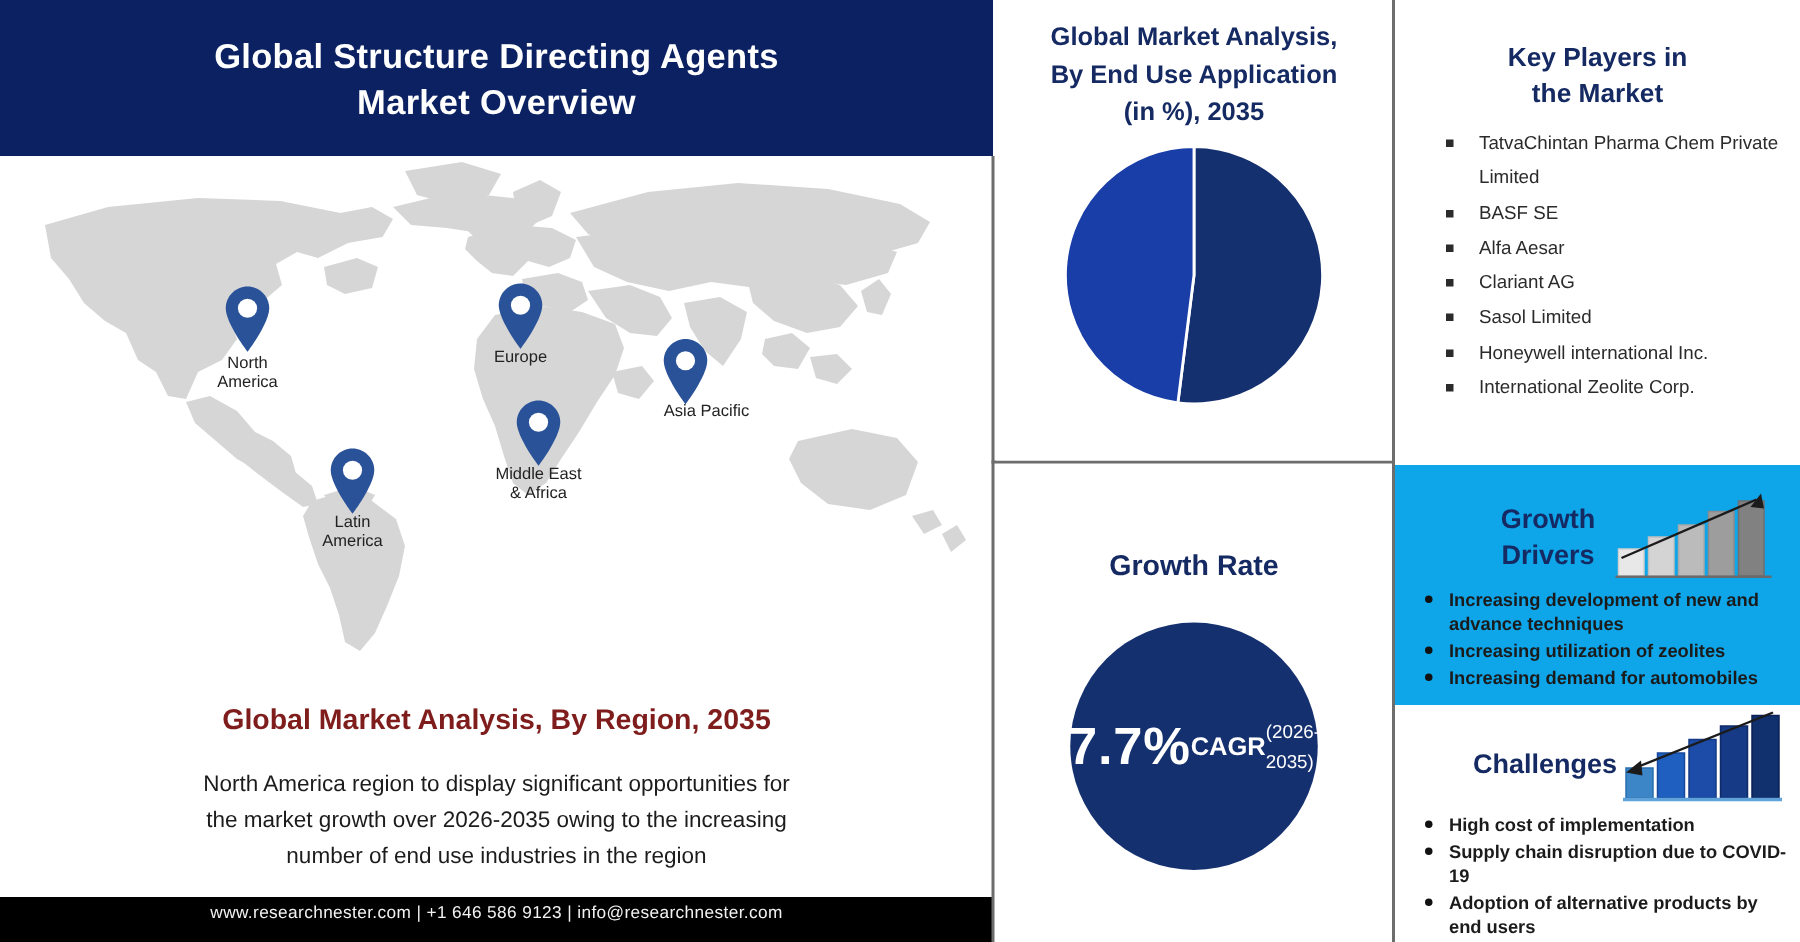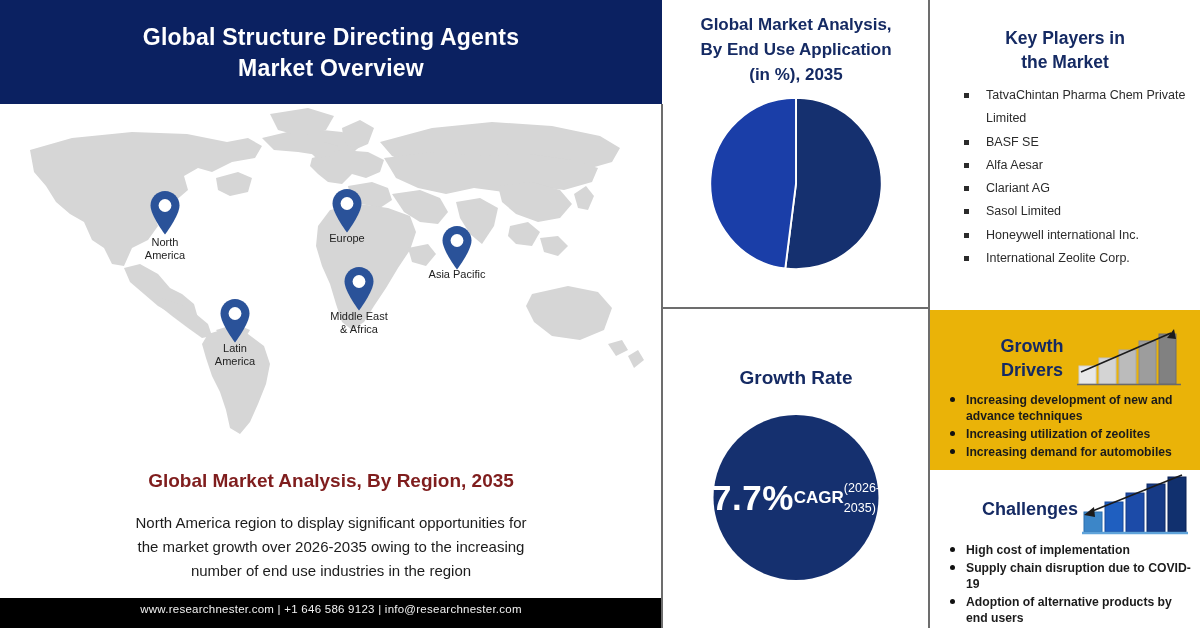--- a/index.html
+++ b/index.html
@@ -64,21 +64,21 @@
        color:#152a63;font-size:19px;font-weight:bold;}
   .gr-circle{position:absolute;left:50%;top:105px;transform:translateX(-50%);
        width:165px;height:165px;border-radius:50%;background:#15306f;
        display:flex;flex-direction:row;align-items:center;justify-content:center;
        color:#fff;}
   .gr-pct{font-size:35px;font-weight:bold;line-height:40px;letter-spacing:.5px;}
   .gr-cagr{font-size:17px;font-weight:bold;line-height:24px;}
   .gr-years{font-size:12.5px;line-height:20px;}
 
   
-  .gd-panel{position:absolute;left:930px;top:310px;width:270px;height:160px;background:#eab308;}
+  .gd-panel{position:absolute;left:930px;top:310px;width:270px;height:160px;background:#0ea5e9;}
   .ch-panel{position:absolute;left:930px;top:470px;width:270px;height:158px;background:#fff;}
   .sect-title{position:absolute;color:#152a63;font-weight:bold;font-size:18px;
        line-height:24px;}
   .bulletlist{position:absolute;margin:0;padding:0;list-style:none;}
   .bulletlist li{position:relative;padding-left:20px;color:#1b1b1b;font-weight:bold;
        font-size:12.2px;line-height:16px;margin-bottom:2px;}
   .bulletlist li .dot{position:absolute;left:4px;top:5px;width:5px;height:5px;
        border-radius:50%;background:#111;}
   .minichart{position:absolute;}
 </style>
@@ -170,21 +170,21 @@
       <div class="pin-label" style="left:347px;top:128px;">
         <div>Europe</div>
       </div>
 
       <div class="pin" style="left:440px;top:121px;">
         <svg width="34" height="46" viewBox="0 0 34 46">
             <path d="M17 1C9 1 2.5 7.5 2.5 15.5c0 10 14.5 29 14.5 29s14.5-19 14.5-29C31.5 7.5 25 1 17 1z" fill="#2a5299"></path>
             <circle cx="17" cy="15.5" r="6.4" fill="#ffffff"></circle>
           </svg>
       </div>
-      <div class="pin-label" style="left:457px;top:164px;">
+      <div class="pin-label" style="left:471px;top:164px;">
         <div>Asia Pacific</div>
       </div>
 
       <div class="pin" style="left:218px;top:194px;">
         <svg width="34" height="46" viewBox="0 0 34 46">
             <path d="M17 1C9 1 2.5 7.5 2.5 15.5c0 10 14.5 29 14.5 29s14.5-19 14.5-29C31.5 7.5 25 1 17 1z" fill="#2a5299"></path>
             <circle cx="17" cy="15.5" r="6.4" fill="#ffffff"></circle>
           </svg>
       </div>
       <div class="pin-label" style="left:235px;top:238px;">

